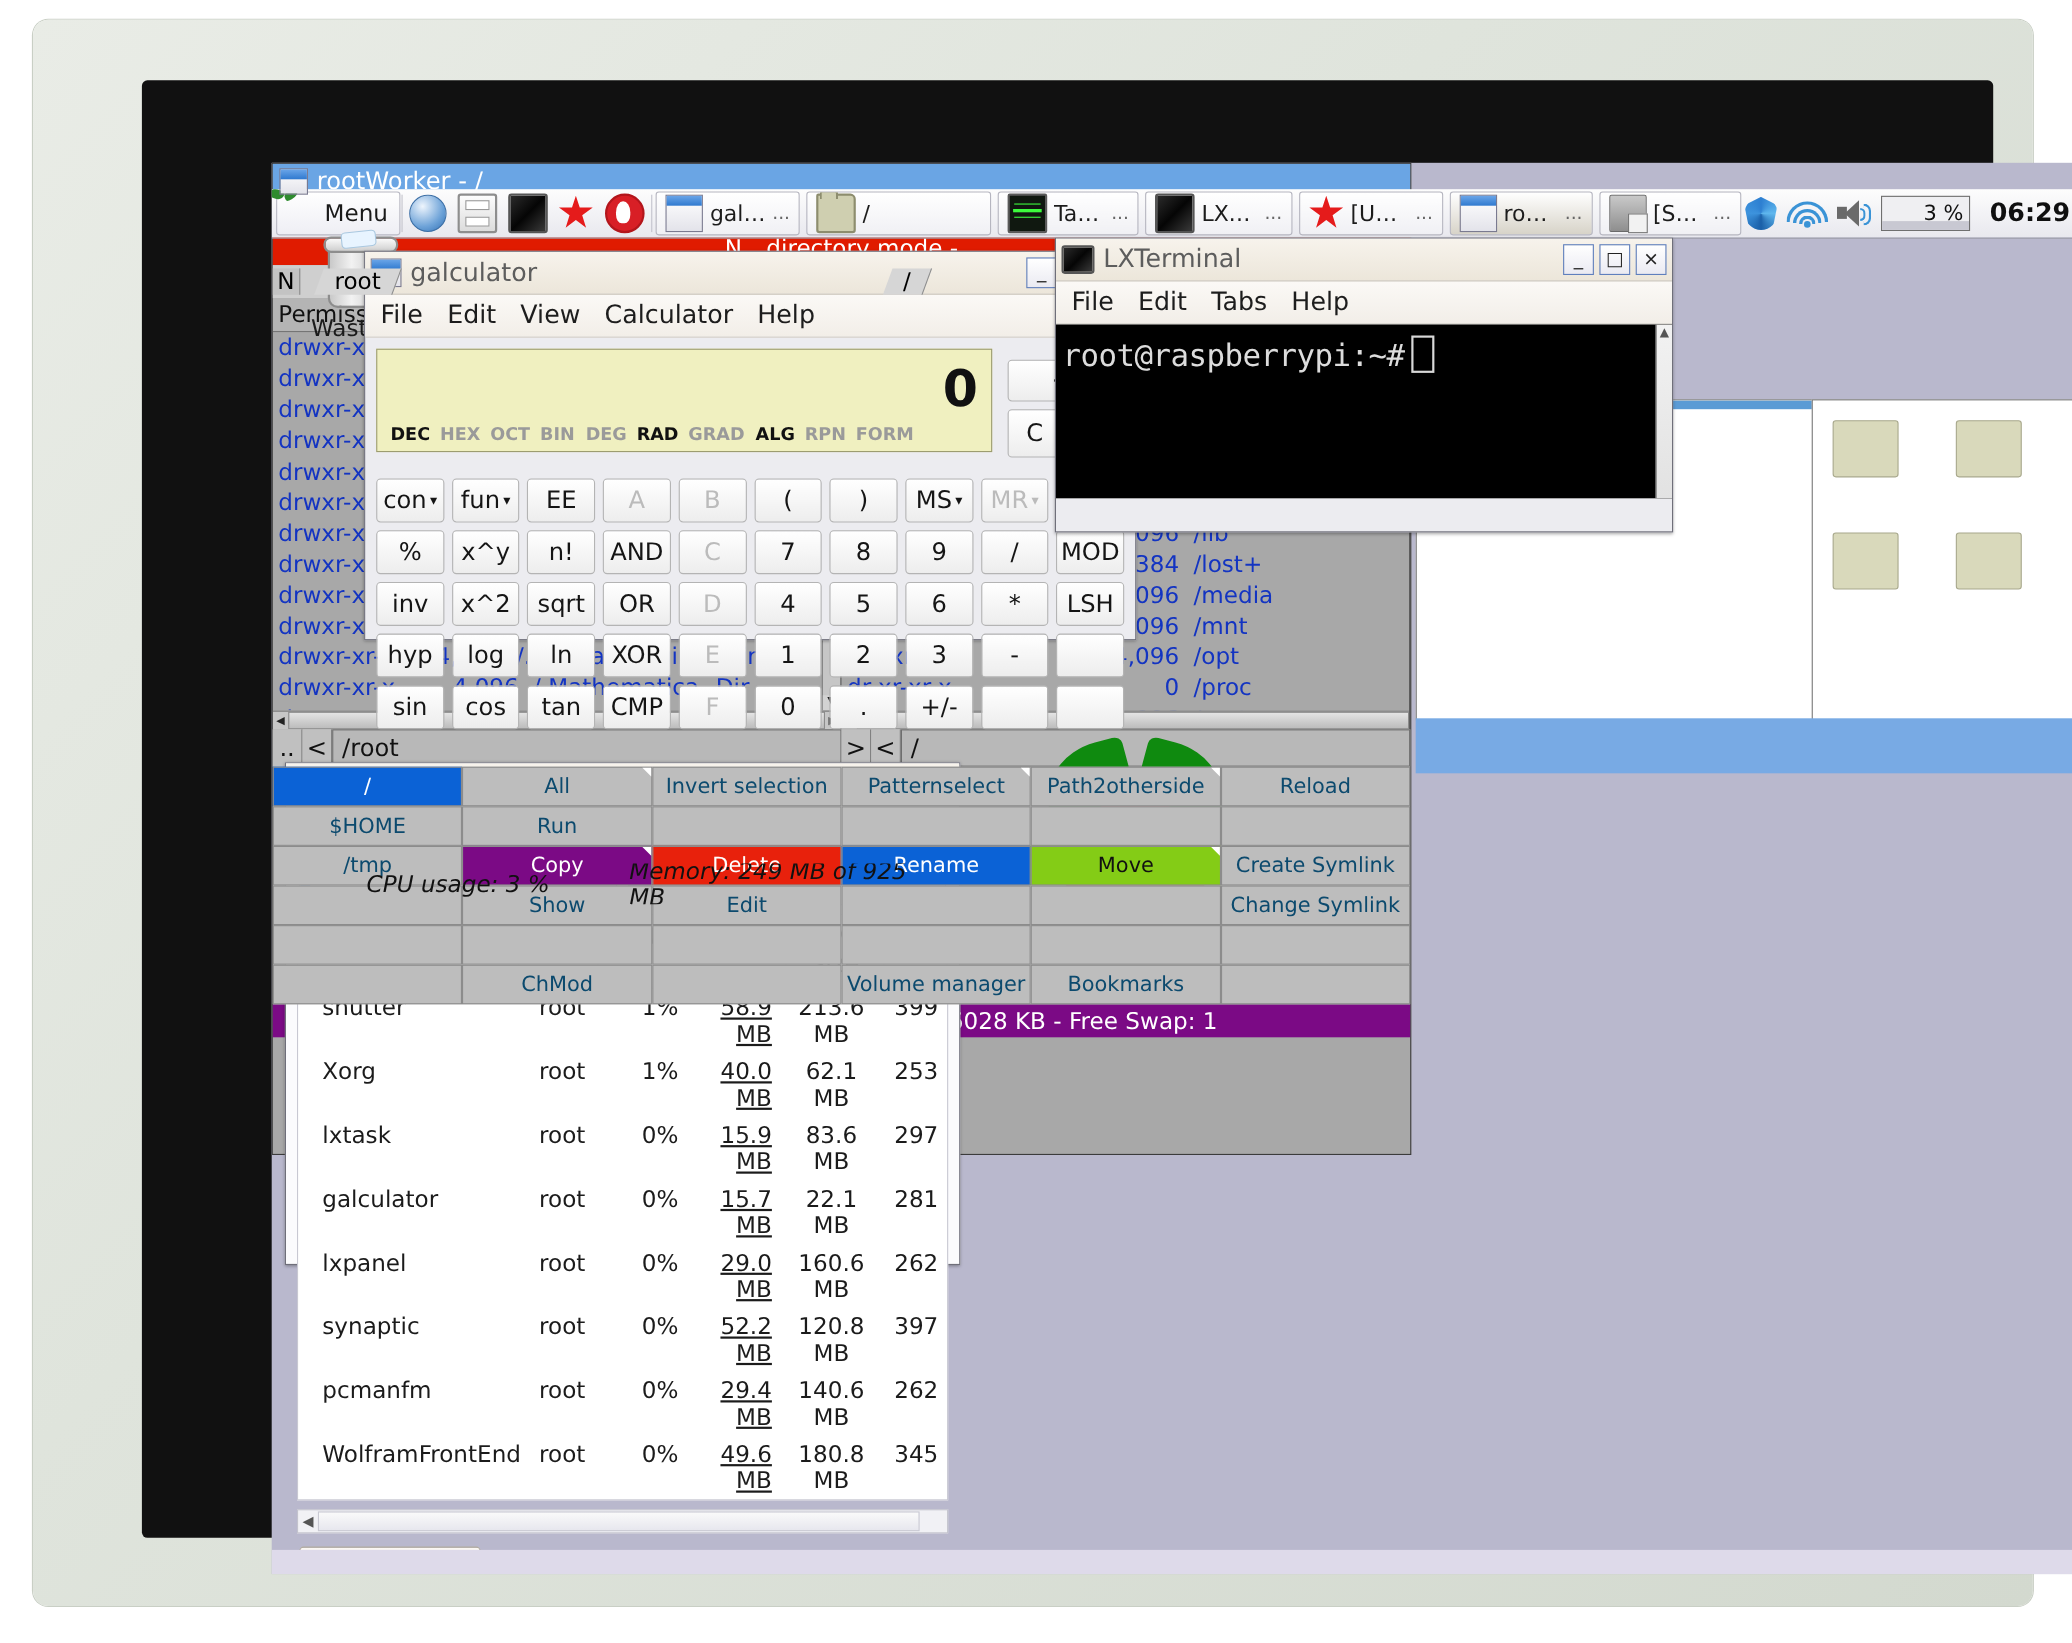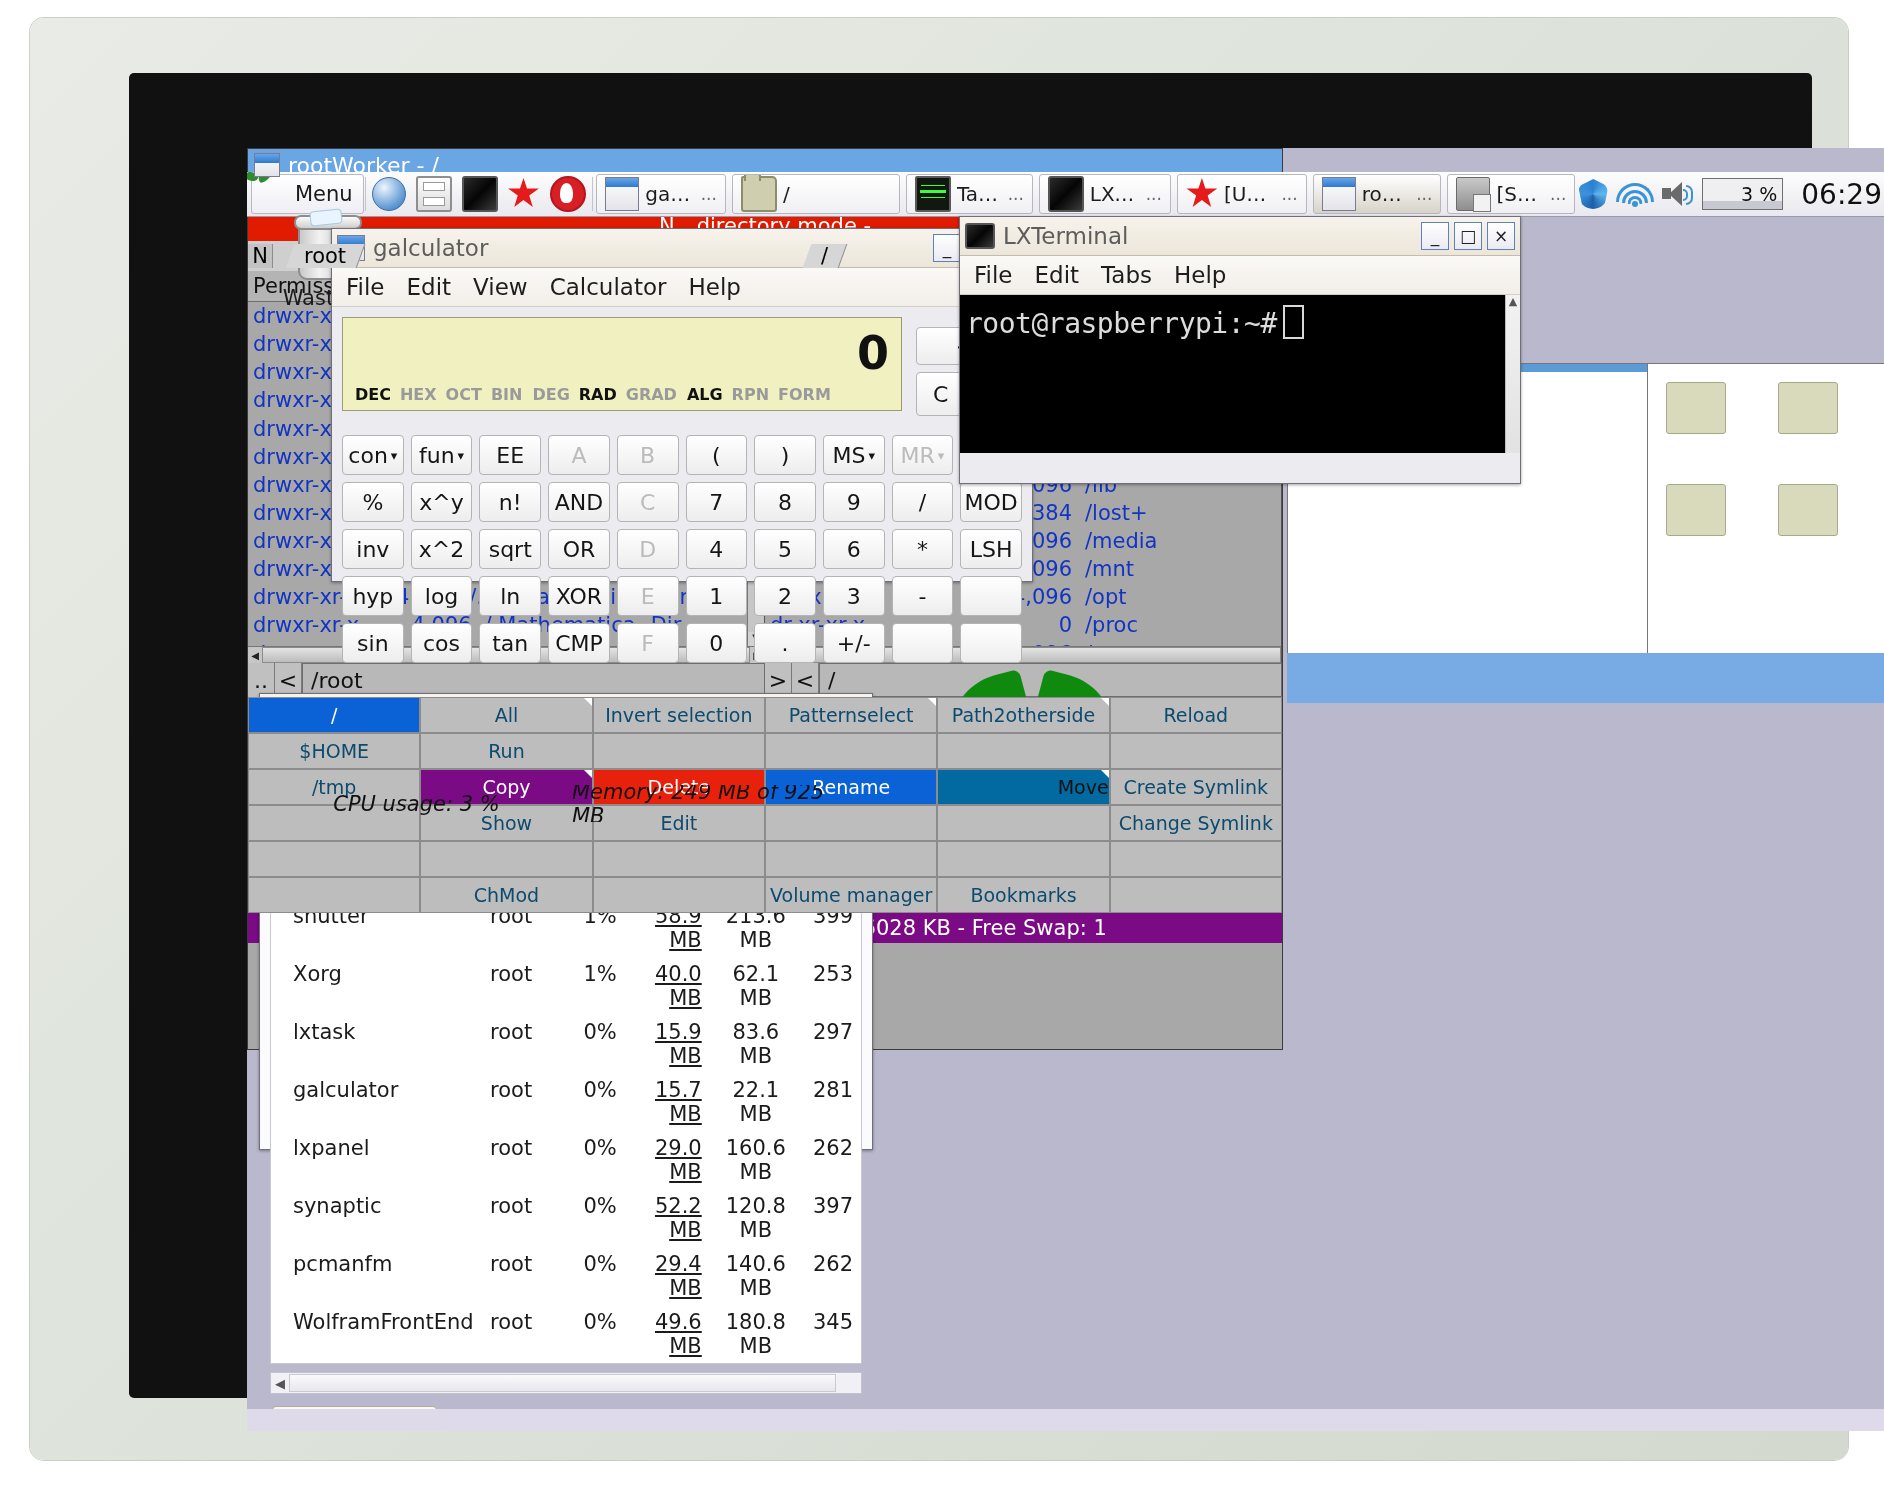--- a/index.html
+++ b/index.html
@@ -30,21 +30,21 @@
        margin:0 3px;font-size:20px;color:#1c1c1c;white-space:nowrap;overflow:hidden;}
   .tb-task.active{background:linear-gradient(#ffffff,#d7d3c8);}
   .tb-task .lbl{max-width:120px;overflow:hidden;text-overflow:ellipsis;}
   .tb-task .dots{color:#666;font-size:17px;}
   #tray{margin-left:auto;display:flex;align-items:center;gap:10px;padding-right:10px;}
   #cpu-applet{width:74px;height:30px;border:1px solid #6f6f6f;background:#efeff2;
        display:flex;align-items:center;justify-content:flex-end;padding-right:5px;
        font-size:19px;color:#111;position:relative;}
   #cpu-applet .fill{position:absolute;left:0;bottom:0;width:100%;height:8px;background:#c8c8d2;}
   #cpu-applet .spk{position:relative;z-index:2;}
-  #clock{font-size:28px;color:#101010;padding-left:8px;}
+  #clock{font-size:23px;color:#101010;padding-left:8px;font-weight:bold;}
 
   
   .rpi{width:30px;height:30px;border-radius:50% 50% 45% 45%;
        background:radial-gradient(circle at 35% 35%,#f05a5a,#c1121f);position:relative;}
   .rpi:before,.rpi:after{content:"";position:absolute;top:-6px;width:13px;height:9px;
        border-radius:60% 20% 60% 20%;background:#2e8b2e;}
   .rpi:before{left:0;transform:rotate(-25deg);}
   .rpi:after{right:0;transform:rotate(25deg);}
 
   
@@ -229,21 +229,21 @@
   .hscroll{height:16px;background:#c6c6c6;border-top:1px solid #777;display:flex;align-items:center;}
   .hscroll .ar{width:14px;font-size:10px;text-align:center;color:#222;}
   .hscroll .th{flex:1;height:14px;background:linear-gradient(#e4e4e4,#bcbcbc);border:1px solid #8b8b8b;}
   #rw-paths{display:flex;height:34px;align-items:stretch;background:#b4b4b4;font-size:22px;color:#111;}
   #rw-paths .sq{width:26px;display:flex;align-items:center;justify-content:center;background:#c0c0c0;border-right:1px solid #7a7a7a;}
   #rw-paths .fld{flex:1;background:#b8b8b8;border:1px solid #6e6e6e;display:flex;align-items:center;padding-left:8px;}
   #rw-buttons{display:grid;grid-template-columns:repeat(6,1fr);}
   .rwb{height:34px;background:#bdbdbd;border:1px solid #8c8c8c;font-size:19px;color:#0c4a6e;
        display:flex;align-items:center;justify-content:center;position:relative;}
   .rwb.blue{background:#0b62d6;color:#fff;} .rwb.purple{background:#7b0a85;color:#fff;}
-  .rwb.red{background:#e8210c;color:#fff;} .rwb.orange{background:#0369a1;color:#111;justify-content:flex-end;}
+  .rwb.red{background:#e8210c;color:#fff;} .rwb.orange{background:#84cc16;color:#111;}
   .rwb .corner{position:absolute;right:0;top:0;border-top:8px solid #fff;border-left:8px solid transparent;}
   #rw-status{height:30px;background:#7b0a85;color:#fff;font-size:21px;
        display:flex;align-items:center;justify-content:center;}
 
   
   #desk-bottom{position:absolute;left:0;bottom:0;width:1645px;height:22px;background:#dedaea;}
 </style>
 </head>
 <body>
 

